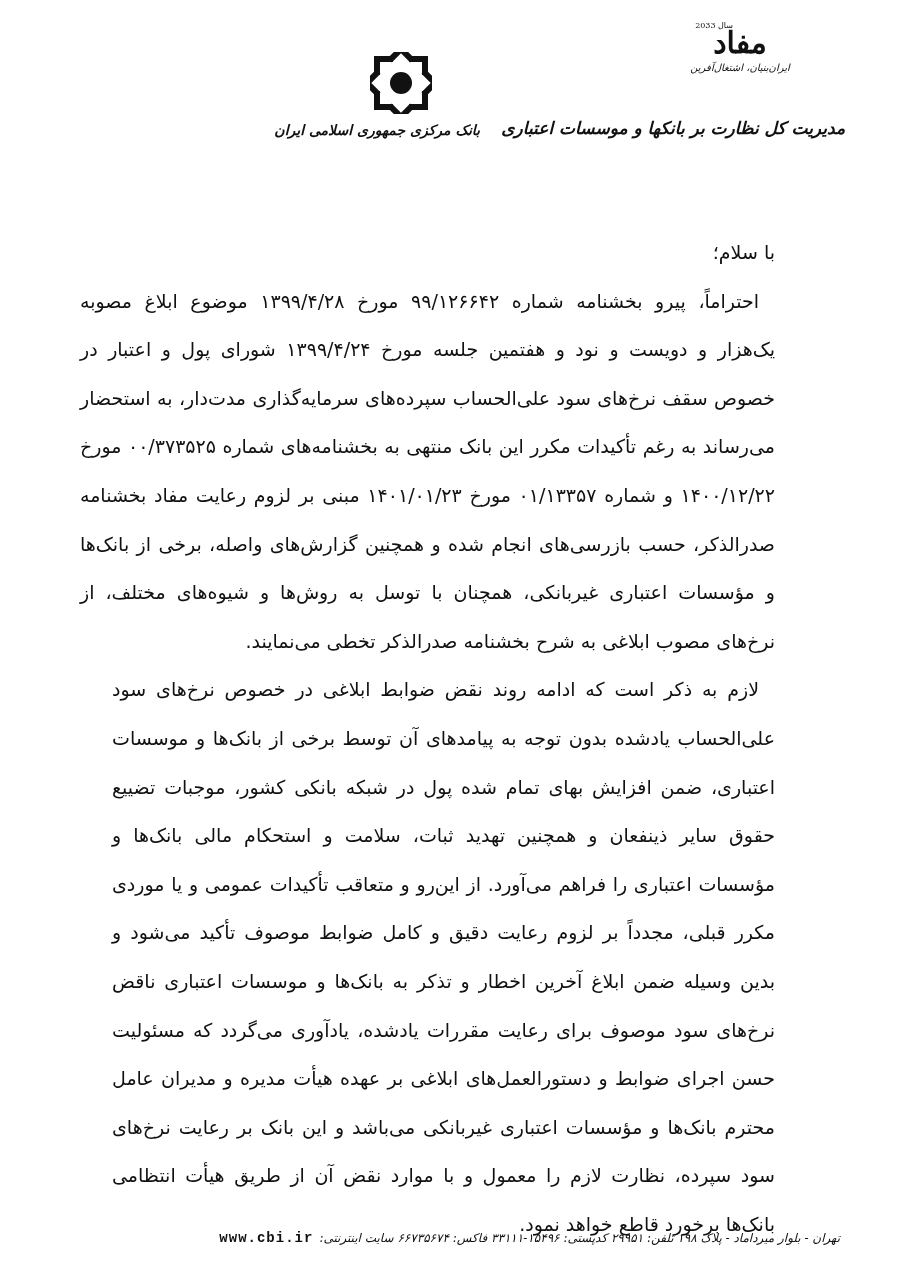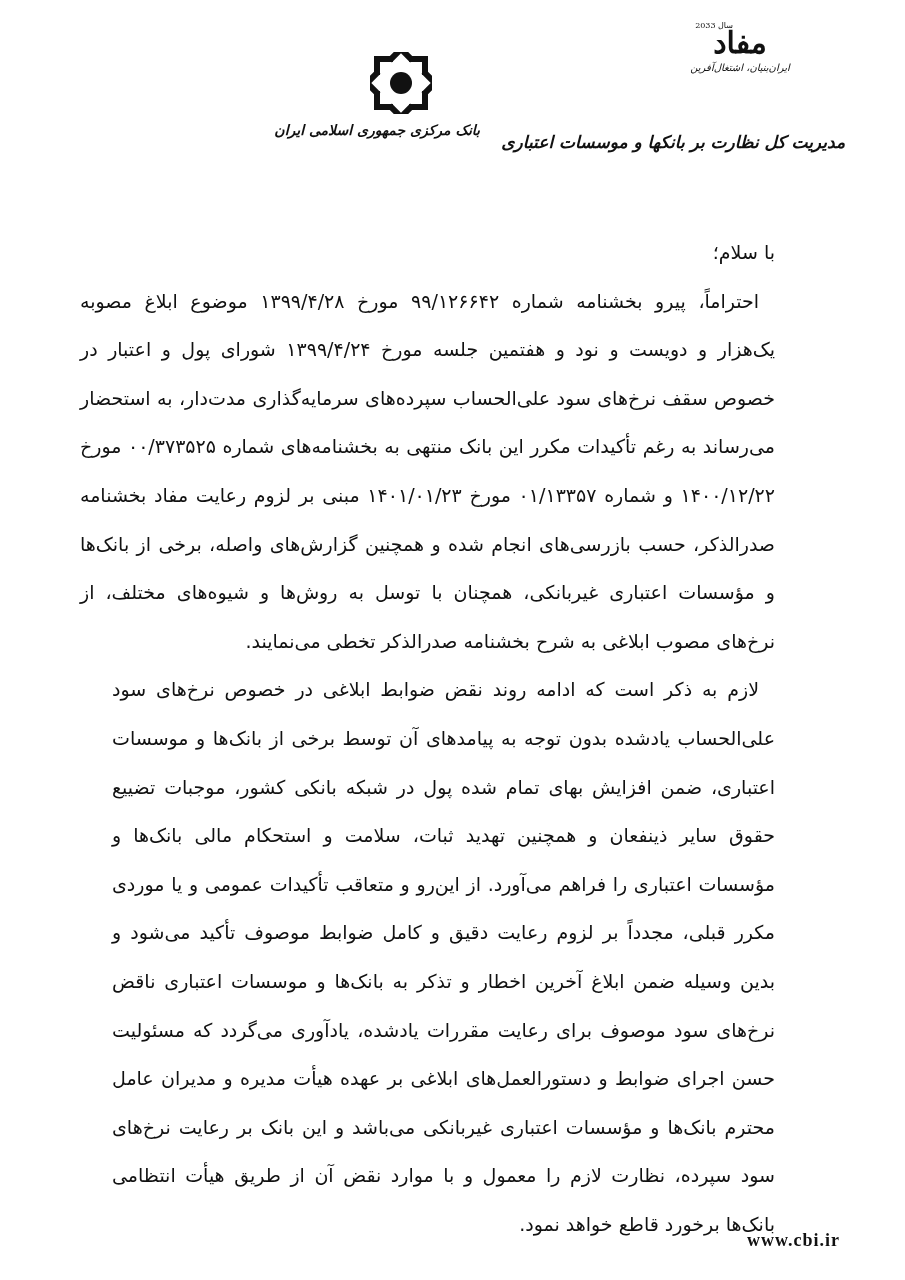--- a/index.html
+++ b/index.html
@@ -52,21 +52,20 @@
     .dept-title {
       position: absolute;
       top: 118px;
       right: 60px;
       direction: rtl;
       font-family: "DejaVu Serif", serif;
       font-size: 17px;
       font-weight: bold;
       font-style: italic;
       white-space: nowrap;
-      margin-top: 14px;
     }
     .cbi-logo {
       position: absolute;
       top: 52px;
       left: 370px;
       width: 62px;
       height: 62px;
     }
     .cbi-name {
       position: absolute;
@@ -112,22 +111,22 @@
       white-space: nowrap;
       font-family: "DejaVu Serif", serif;
       font-size: 12px;
       font-style: italic;
       display: flex;
       align-items: center;
       gap: 6px;
     }
     .footer-web {
       direction: ltr;
-      font-family: Liberation Serif, serif;
-      font-size: 18px;
+      font-family: Liberation Mono, monospace;
+      font-size: 14px;
       font-weight: bold;
       font-style: normal;
       letter-spacing: 1px;
     }
   </style>
 </head>
 <body>
 
 <div class="letterhead">
   <div class="tolid-block">
@@ -174,14 +173,15 @@
   <div class="cbi-name">بانک مرکزی جمهوری اسلامی ایران</div>
 </div>
 
 <div class="letter-body">
   <p class="salutation">با سلام؛</p>
   <p class="para">احتراماً، پیرو بخشنامه شماره ۹۹/۱۲۶۶۴۲ مورخ ۱۳۹۹/۴/۲۸ موضوع ابلاغ مصوبه یک‌هزار و دویست و نود و هفتمین جلسه مورخ ۱۳۹۹/۴/۲۴ شورای پول و اعتبار در خصوص سقف نرخ‌های سود علی‌الحساب سپرده‌های سرمایه‌گذاری مدت‌دار، به استحضار می‌رساند به رغم تأکیدات مکرر این بانک منتهی به بخشنامه‌های شماره ۰۰/۳۷۳۵۲۵ مورخ ۱۴۰۰/۱۲/۲۲ و شماره ۰۱/۱۳۳۵۷ مورخ ۱۴۰۱/۰۱/۲۳ مبنی بر لزوم رعایت مفاد بخشنامه صدرالذکر، حسب بازرسی‌های انجام شده و همچنین گزارش‌های واصله، برخی از بانک‌ها و مؤسسات اعتباری غیربانکی، همچنان با توسل به روش‌ها و شیوه‌های مختلف، از نرخ‌های مصوب ابلاغی به شرح بخشنامه صدرالذکر تخطی می‌نمایند.</p>
   <p class="para">لازم به ذکر است که ادامه روند نقض ضوابط ابلاغی در خصوص نرخ‌های سود علی‌الحساب یادشده بدون توجه به پیامدهای آن توسط برخی از بانک‌ها و موسسات اعتباری، ضمن افزایش بهای تمام شده پول در شبکه بانکی کشور، موجبات تضییع حقوق سایر ذینفعان و همچنین تهدید ثبات، سلامت و استحکام مالی بانک‌ها و مؤسسات اعتباری را فراهم می‌آورد. از این‌رو و متعاقب تأکیدات عمومی و یا موردی مکرر قبلی، مجدداً بر لزوم رعایت دقیق و کامل ضوابط موصوف تأکید می‌شود و بدین وسیله ضمن ابلاغ آخرین اخطار و تذکر به بانک‌ها و موسسات اعتباری ناقض نرخ‌های سود موصوف برای رعایت مقررات یادشده، یادآوری می‌گردد که مسئولیت حسن اجرای ضوابط و دستورالعمل‌های ابلاغی بر عهده هیأت مدیره و مدیران عامل محترم بانک‌ها و مؤسسات اعتباری غیربانکی می‌باشد و این بانک بر رعایت نرخ‌های سود سپرده، نظارت لازم را معمول و با موارد نقض آن از طریق هیأت انتظامی بانک‌ها برخورد قاطع خواهد نمود.</p>
 </div>
 
 <div class="footer">
+  <span>تهران - بلوار میرداماد - پلاک ۱۹۸ تلفن: ۲۹۹۵۱ کدپستی: ۱۵۴۹۶-۳۳۱۱۱ فاکس: ۶۶۷۳۵۶۷۴ سایت اینترنتی:</span>
   <span class="footer-web">www.cbi.ir</span>
 </div>
 
 </body></html>

